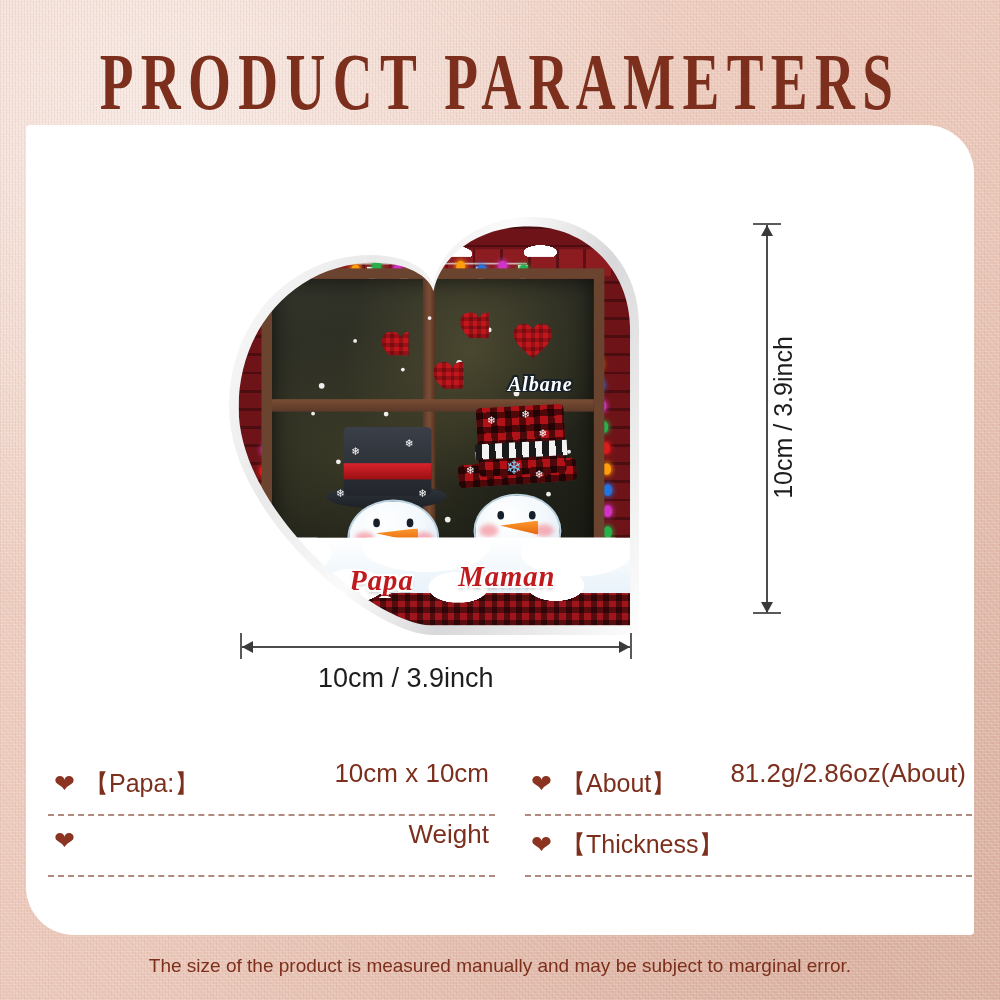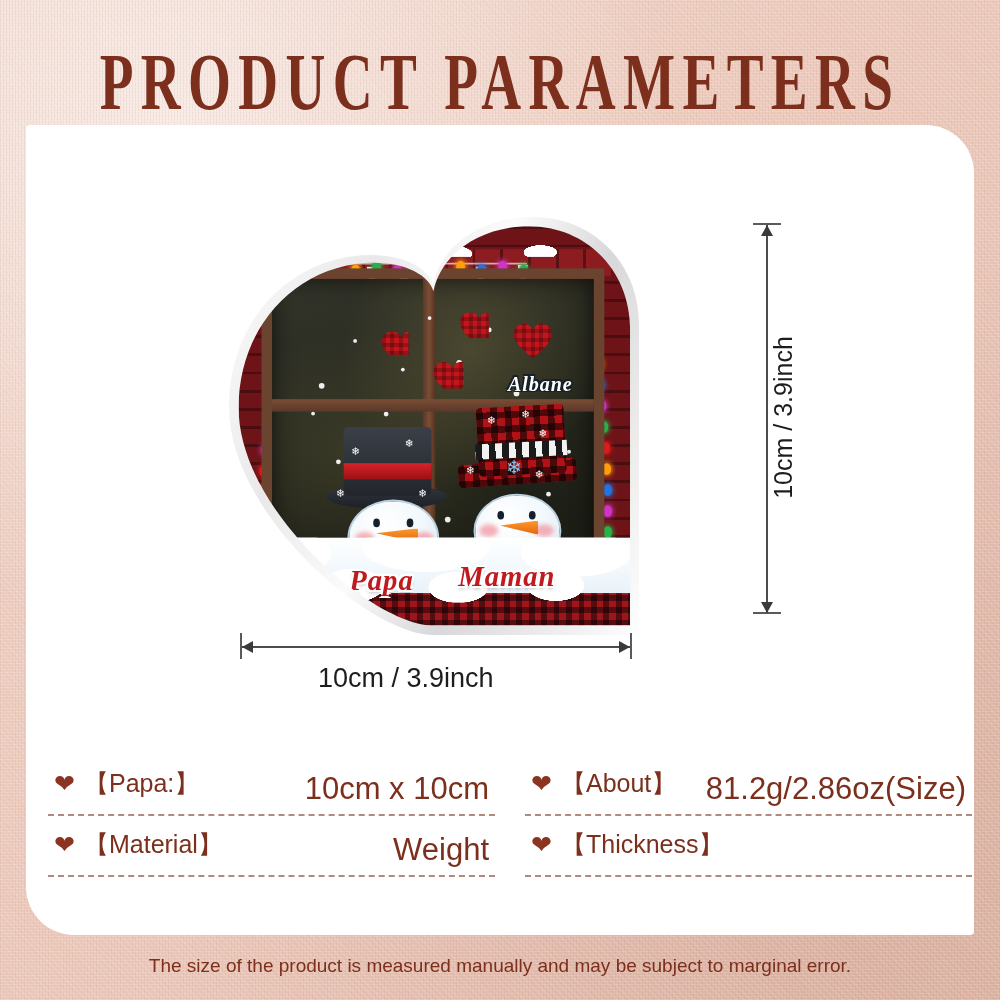--- a/index.html
+++ b/index.html
@@ -185,21 +185,21 @@
   .arrow{position:absolute;width:0;height:0;}
   .dim-label{position:absolute;color:#1d1d1d;font-size:25px;white-space:nowrap;}
 
   
   #specs{position:absolute;left:0;top:630px;width:948px;height:175px;}
   .spec-col{position:absolute;top:0;width:455px;}
   .spec-row{position:relative;height:61px;}
   .spec-key{position:absolute;left:14px;top:12px;display:flex;align-items:center;gap:9px;
     color:#7c2f1c;font-size:25px;white-space:nowrap;}
   .heart-bullet{color:#8a3421;font-size:25px;line-height:1;}
-  .spec-val{position:absolute;right:6px;top:16px;color:#7c2f1c;font-size:31px;white-space:nowrap;}
+  .spec-val{position:absolute;right:6px;top:3px;color:#7c2f1c;font-size:26px;white-space:nowrap;}
   .dashed{position:absolute;left:8px;right:0;bottom:0;height:0;border-top:2px dashed #b08a7d;}
 
   
   #footer{
     position:absolute;left:0;right:0;top:955px;text-align:center;
     color:#7c2f1c;font-size:19px;
   }
 </style>
 </head>
 <body>
@@ -365,34 +365,33 @@
         <div class="spec-key">
           <span class="heart-bullet">❤</span>
           <span>【Papa:】</span>
         </div>
         <div class="spec-val">10cm x 10cm</div>
         <div class="dashed"></div>
       </div>
       <div class="spec-row">
         <div class="spec-key">
           <span class="heart-bullet">❤</span>
-          <span>【Material】</span>
         </div>
         <div class="spec-val">Weight</div>
         <div class="dashed"></div>
       </div>
     </div>
 
     <div class="spec-col" style="left:491px;">
       <div class="spec-row">
         <div class="spec-key">
           <span class="heart-bullet">❤</span>
           <span>【About】</span>
         </div>
-        <div class="spec-val">81.2g/2.86oz(Size)</div>
+        <div class="spec-val">81.2g/2.86oz(About)</div>
         <div class="dashed"></div>
       </div>
       <div class="spec-row">
         <div class="spec-key">
           <span class="heart-bullet">❤</span>
           <span>【Thickness】</span>
         </div>
         <div class="dashed"></div>
       </div>
     </div>

